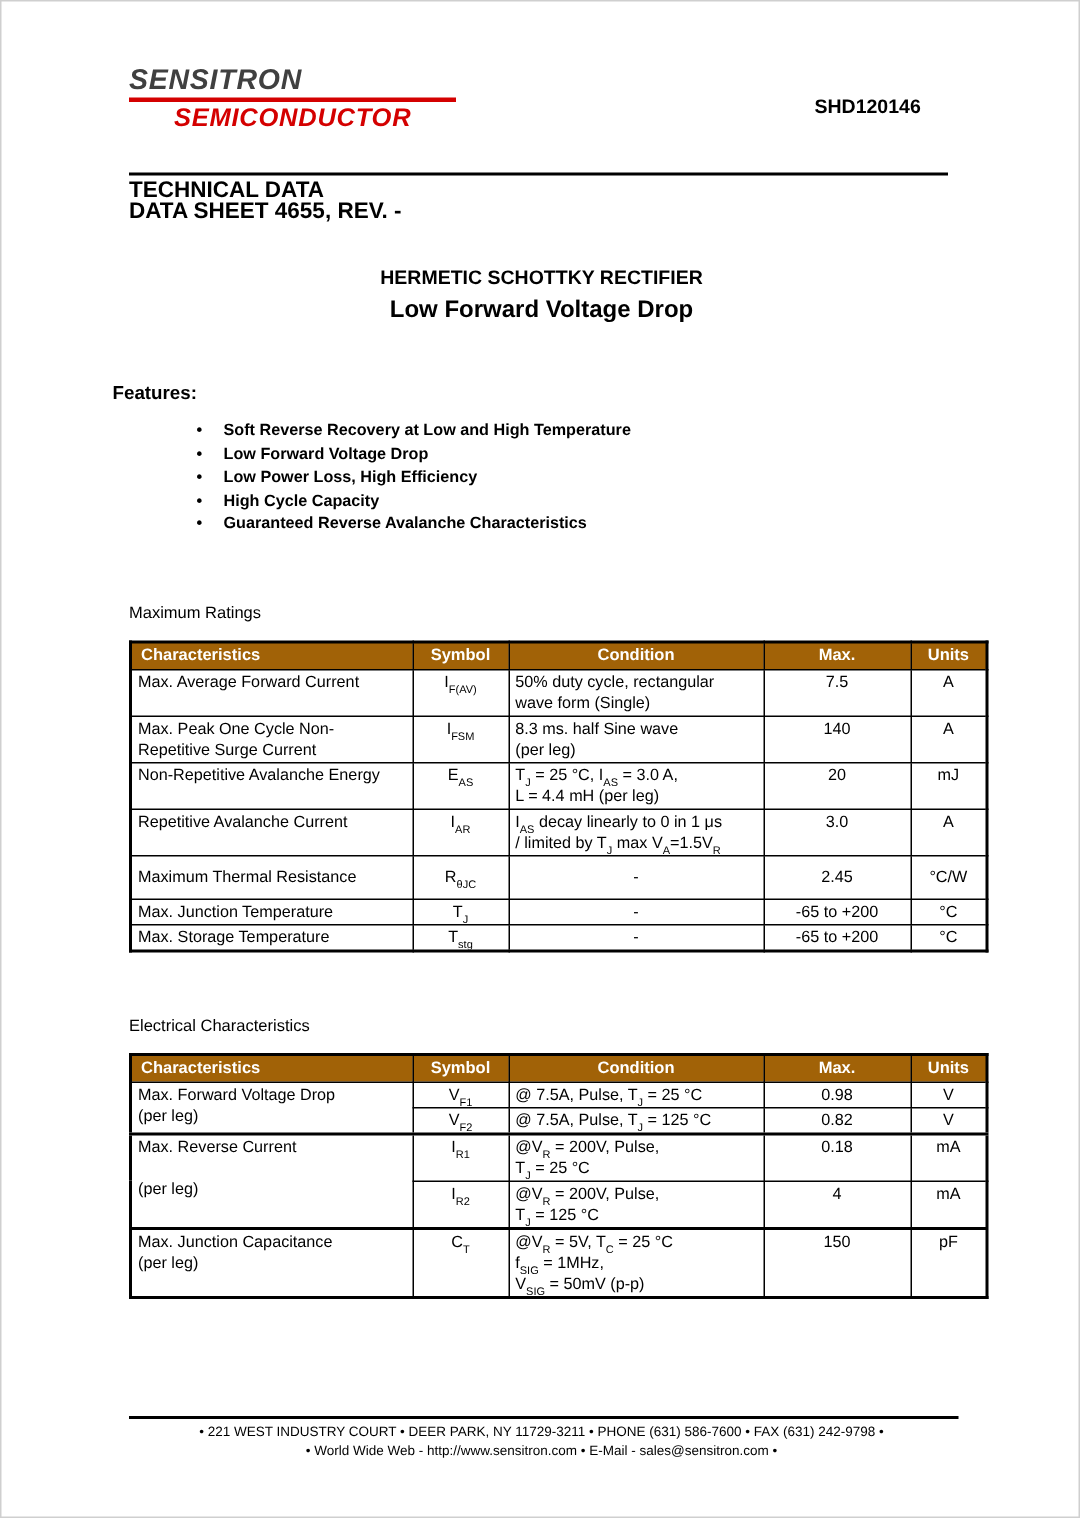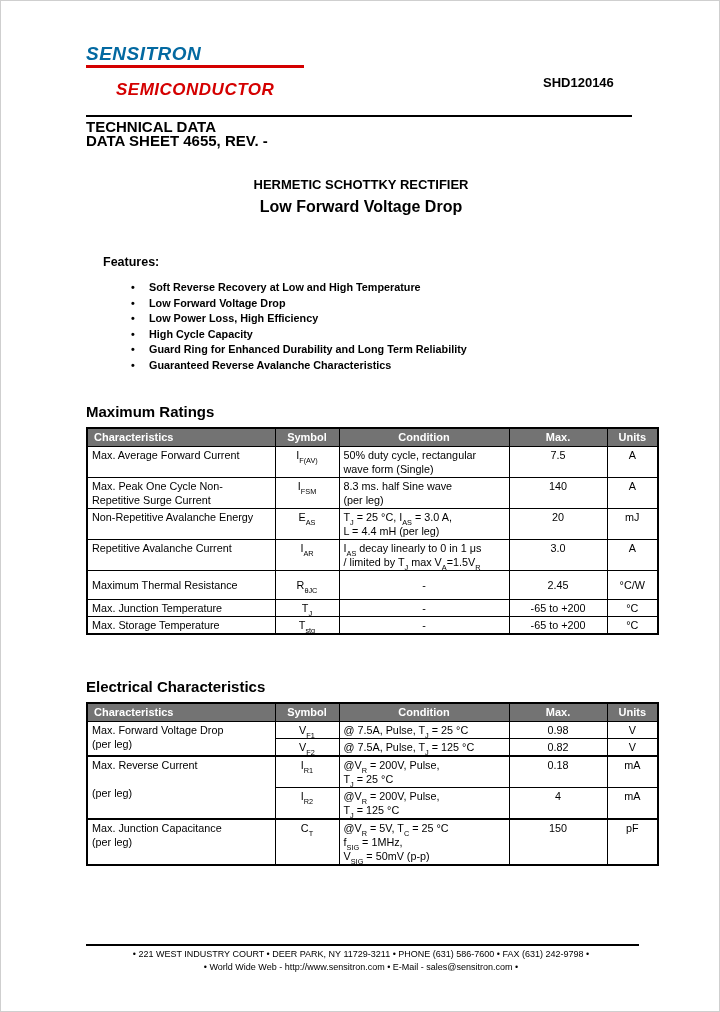--- a/index.html
+++ b/index.html
@@ -6,49 +6,49 @@
   html,body { background:#e8e8e8; }
   .page {
     position:relative; width:720px; height:1012px; background:#ffffff;
     margin:0 auto; font-family:"Liberation Sans", sans-serif; color:#000;
     border:1px solid #cfcfcf; overflow:hidden;
   }
   
   .logo { position:absolute; left:85px; top:42px; }
   .brand1 { font-size:19px; font-weight:bold; font-style:italic; letter-spacing:.5px; }
   .brand-underline { width:218px; height:2.5px; margin-top:0px; }
-  .brand2 { font-size:17px; font-weight:bold; font-style:italic; letter-spacing:.5px; margin-left:30px; margin-top:12px; }
-  .partnum { position:absolute; left:542px; top:74px; font-size:13px; font-weight:bold; }
+  .brand2 { font-size:17px; font-weight:bold; font-style:italic; letter-spacing:.5px; margin-left:30px; margin-top:1px; }
+  .partnum { position:absolute; left:542px; top:62px; font-size:13px; font-weight:bold; }
   .header-rule { position:absolute; left:85px; top:114px; width:546px; height:2px; background:#000; }
   .docmeta { position:absolute; left:85px; top:119px; font-size:15px; font-weight:bold; line-height:14px; }
   
   .title-block { position:absolute; left:0; top:176px; width:720px; text-align:center; }
   .title { font-size:13px; font-weight:bold; }
   .subtitle { font-size:16px; font-weight:bold; margin-top:6px; }
   
-  .features-heading { position:absolute; left:102px; top:254px; font-size:12.5px; font-weight:bold; }
+  .features-heading { position:absolute; left:74px; top:254px; font-size:12.5px; font-weight:bold; }
   .features-list { position:absolute; left:130px; top:279px; list-style:none; }
   .features-list li {
     position:relative; padding-left:18px; font-size:10.8px; font-weight:bold;
     line-height:15.6px; white-space:nowrap;
   }
   .features-list li::before { content:"\2022"; position:absolute; left:0; top:0; }
   
-  .section-heading { position:absolute; left:85px; font-size:15px; font-weight:bold; }
+  .section-heading { position:absolute; left:85px; font-size:11px; font-weight:normal; }
   .mr-heading { top:402px; }
   .ec-heading { top:677px; }
   
   table.spec {
     position:absolute; left:85px; border-collapse:collapse; table-layout:fixed;
     width:571px; border:2px solid #000; font-size:10.8px;
   }
   .mr-table { top:426px; }
   .ec-table { top:701px; }
   table.spec th {
-    background:#737373; color:#fff; font-size:11px; font-weight:bold;
+    background:#a16207; color:#fff; font-size:11px; font-weight:bold;
     height:18px; text-align:center; padding:1px 4px; border:1px solid #000;
   }
   table.spec th.left { text-align:left; padding-left:6px; }
   table.spec td {
     border:1px solid #000; vertical-align:top; padding:1px 4px;
     line-height:14px; white-space:pre; overflow:hidden;
   }
   td.char { padding-left:5px; }
   td.sym  { text-align:center; }
   td.cond { padding-left:6px; }
@@ -65,21 +65,21 @@
   .footer-rule { position:absolute; left:85px; top:943px; width:553px; height:1.5px; background:#000; }
   .footer { position:absolute; left:0; top:947px; width:720px; text-align:center; font-size:9px; line-height:13px; }
   .footer div { white-space:nowrap; }
 </style>
 </head>
 <body>
 
 <div class="page">
 
   <div class="logo">
-    <div class="brand1" style="color: #0369a1;">SENSITRON</div>
+    <div class="brand1" style="color: #404040;">SENSITRON</div>
     <div class="brand-underline" style="background: rgb(212, 0, 0);"></div>
     <div class="brand2" style="color: rgb(212, 0, 0);">SEMICONDUCTOR</div>
   </div>
   <div class="partnum">SHD120146</div>
   <div class="header-rule"></div>
   <div class="docmeta">
     <div>TECHNICAL DATA</div>
     <div>DATA SHEET 4655, REV. -</div>
   </div>
 
@@ -87,21 +87,20 @@
     <div class="title">HERMETIC SCHOTTKY RECTIFIER</div>
     <div class="subtitle">Low Forward Voltage Drop</div>
   </div>
 
   <div class="features-heading">Features:</div>
   <ul class="features-list">
     <li>Soft Reverse Recovery at Low and High Temperature</li>
     <li>Low Forward Voltage Drop</li>
     <li>Low Power Loss, High Efficiency</li>
     <li>High Cycle Capacity</li>
-    <li>Guard Ring for Enhanced Durability and Long Term Reliability</li>
     <li>Guaranteed Reverse Avalanche Characteristics</li>
   </ul>
 
   <div class="section-heading mr-heading">Maximum Ratings</div>
   <table class="spec mr-table">
     <colgroup>
         <col style="width:188px">
         <col style="width:64px">
         <col style="width:170px">
         <col style="width:98px">

